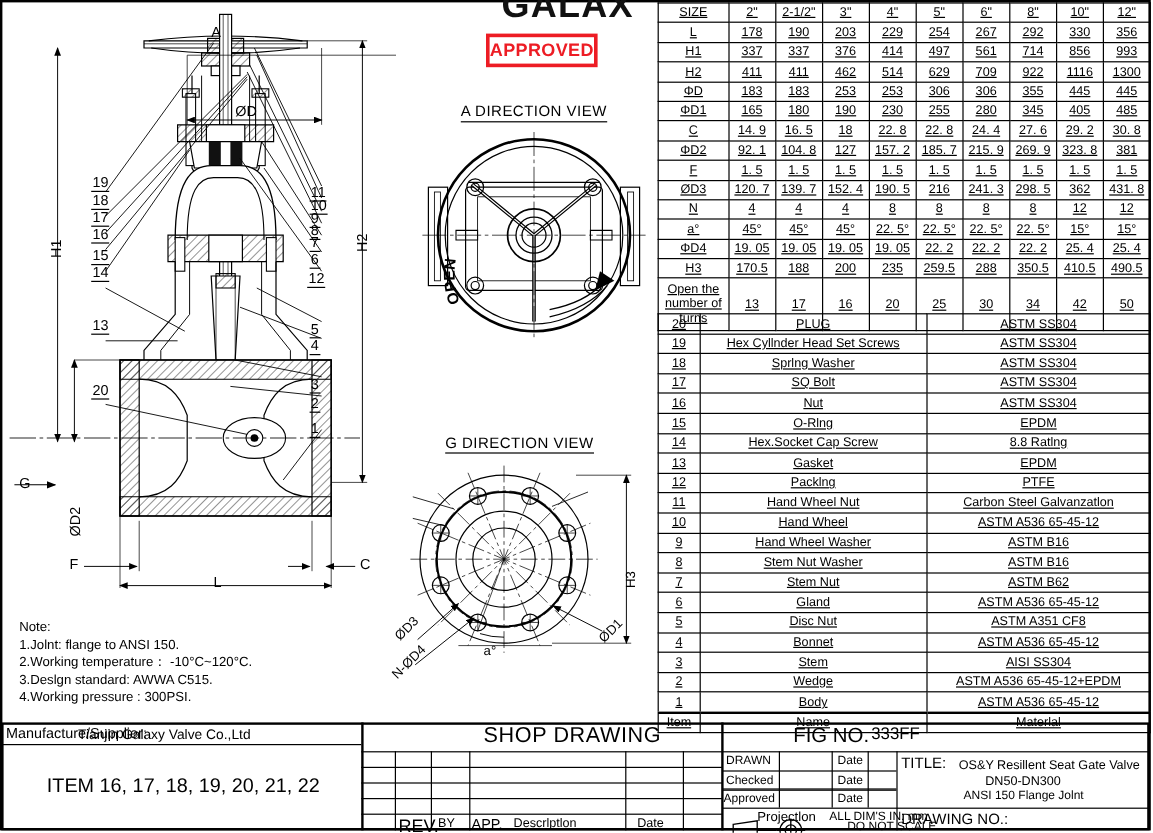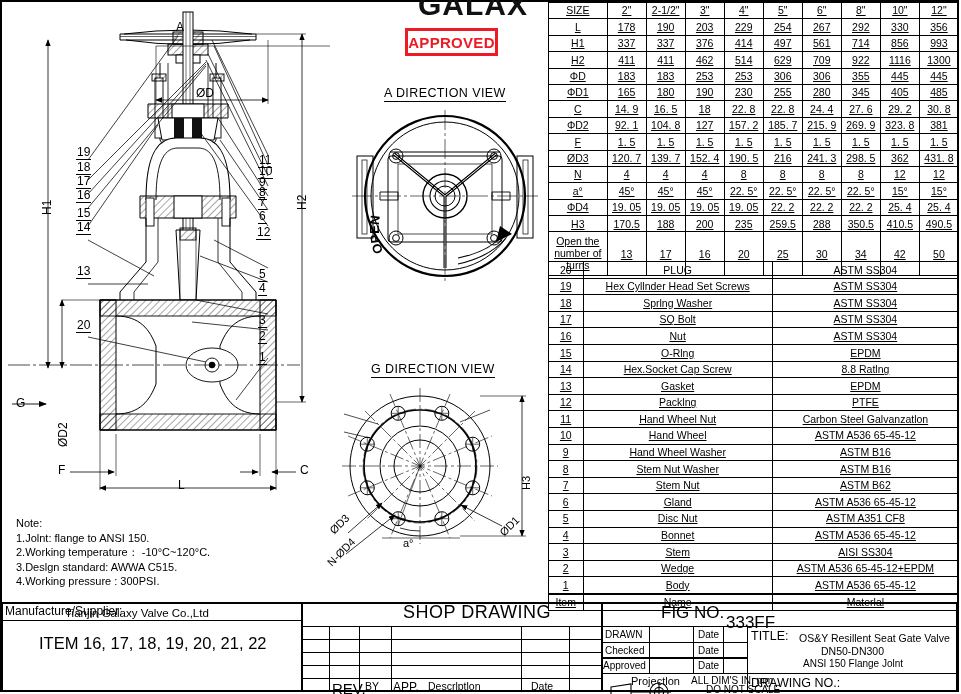--- a/index.html
+++ b/index.html
@@ -735,42 +735,42 @@
 <div class="abs" id="tb">
 
   <div class="tbbox" style="left:0;top:0;width:957px;height:90px;border-width:2px;"></div>
 
   <div class="tbl" style="left:300px;top:0;width:1.5px;height:90px;"></div>
   <div class="tbl" style="left:600px;top:0;width:1.5px;height:90px;"></div>
 
   <div class="tbl" style="left:0;top:18px;width:300px;height:1.3px;"></div>
   <div class="tbtxt" style="left:4px;top:2px;font-size:12px;">Manufacture/Supplier:</div>
   <div class="tbtxt" style="left:64px;top:5px;font-size:11.5px;">Tianjin Galaxy Valve Co.,Ltd</div>
-  <div class="tbtxt" style="left:38px;top:32px;font-size:16.5px;">ITEM 16, 17, 18, 19, 20, 21, 22</div>
+  <div class="tbtxt" style="left:38px;top:44px;font-size:16.5px;">ITEM 16, 17, 18, 19, 20, 21, 22</div>
 
   <div class="tbtxt" style="left:402px;top:0px;font-size:18px;letter-spacing:.5px;">SHOP DRAWING</div>
   <div class="tbl" style="left:300px;top:24px;width:301px;height:1.3px;"></div>
 
   <div class="tbl" style="left:300px;top:37px;width:301px;height:1px;"></div>
   <div class="tbl" style="left:300px;top:50px;width:301px;height:1px;"></div>
   <div class="tbl" style="left:300px;top:63px;width:301px;height:1px;"></div>
   <div class="tbl" style="left:300px;top:76px;width:301px;height:1px;"></div>
   <div class="tbl" style="left:328px;top:24px;width:1px;height:66px;"></div>
   <div class="tbl" style="left:358px;top:24px;width:1px;height:66px;"></div>
   <div class="tbl" style="left:390px;top:24px;width:1px;height:66px;"></div>
   <div class="tbl" style="left:520px;top:24px;width:1px;height:66px;"></div>
   <div class="tbl" style="left:568px;top:24px;width:1px;height:66px;"></div>
   <div class="tbtxt" style="left:331px;top:78px;font-size:15px;">REV.</div>
   <div class="tbtxt" style="left:364px;top:78px;font-size:10.5px;">BY</div>
   <div class="tbtxt" style="left:392px;top:78px;font-size:12px;">APP.</div>
   <div class="tbtxt" style="left:427px;top:78px;font-size:10.5px;">Descrlptlon</div>
   <div class="tbtxt" style="left:530px;top:78px;font-size:10.5px;">Date</div>
 
   <div class="tbtxt" style="left:660px;top:1px;font-size:17px;">FIG NO.</div>
-  <div class="tbtxt" style="left:725px;top:11px;font-size:17px;">333FF</div>
+  <div class="tbtxt" style="left:725px;top:1px;font-size:14px;">333FF</div>
   <div class="tbl" style="left:601px;top:24px;width:356px;height:1.3px;"></div>
 
   <div class="tbl" style="left:601px;top:40px;width:145px;height:1px;"></div>
   <div class="tbl" style="left:601px;top:56px;width:145px;height:1px;"></div>
   <div class="tbl" style="left:601px;top:71px;width:356px;height:1px;"></div>
   <div class="tbl" style="left:648px;top:24px;width:1px;height:47px;"></div>
   <div class="tbl" style="left:692px;top:24px;width:1px;height:47px;"></div>
   <div class="tbl" style="left:722px;top:24px;width:1px;height:47px;"></div>
   <div class="tbl" style="left:746px;top:24px;width:1px;height:66px;"></div>
   <div class="tbl" style="left:601px;top:55px;width:145px;height:1px;"></div>

